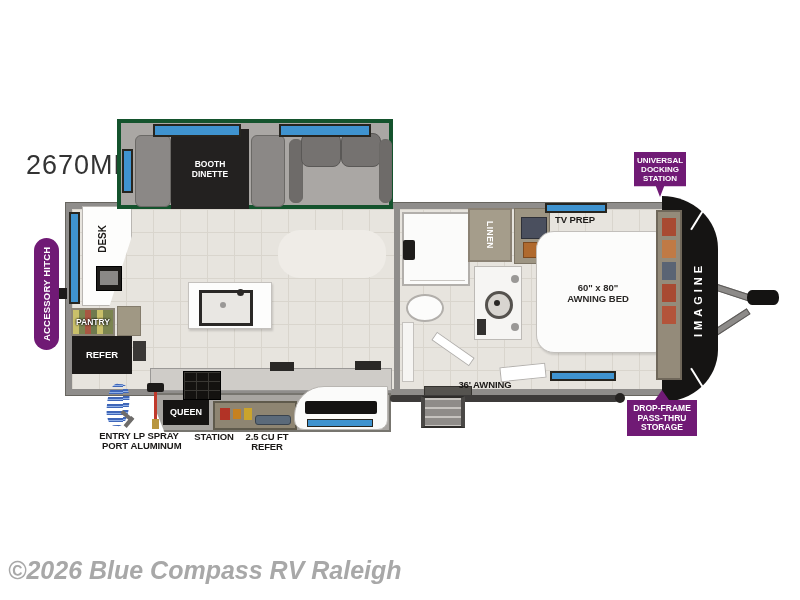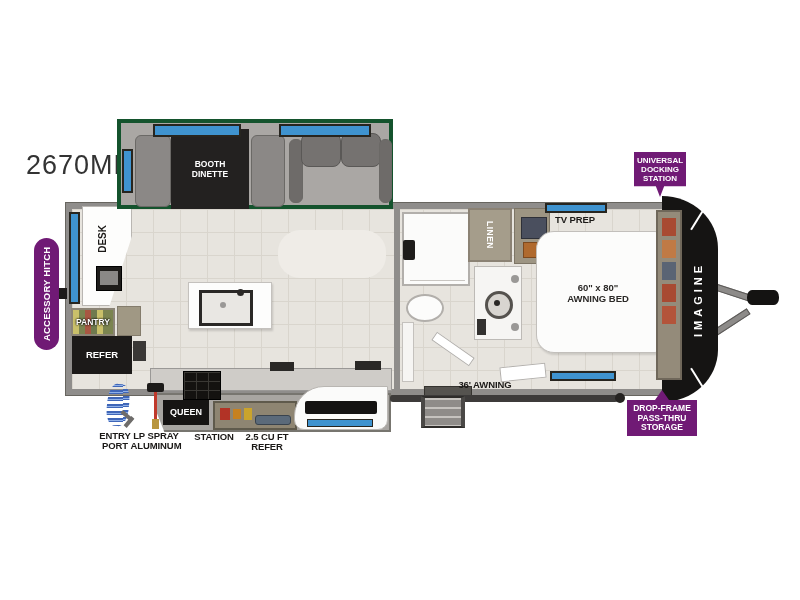--- a/index.html
+++ b/index.html
@@ -245,14 +245,15 @@
   </div>
 
   <div class="badge" style="left:627px;top:390px;width:70px;height:46px;font-size:8.5px;line-height:9.5px;
               padding-top:14px;box-sizing:border-box;
               clip-path:polygon(0 22%,40% 22%,50% 0,60% 22%,100% 22%,100% 100%,0 100%);">
     <div>DROP-FRAME</div>
     <div>PASS-THRU</div>
     <div>STORAGE</div>
   </div>
 
+  <div class="abs" style="left:8px;top:556px;font-size:25px;font-weight:bold;font-style:italic;color:#a8a8a8;">©2026 Blue Compass RV Raleigh</div>
 
 </div>
 
 </body></html>

